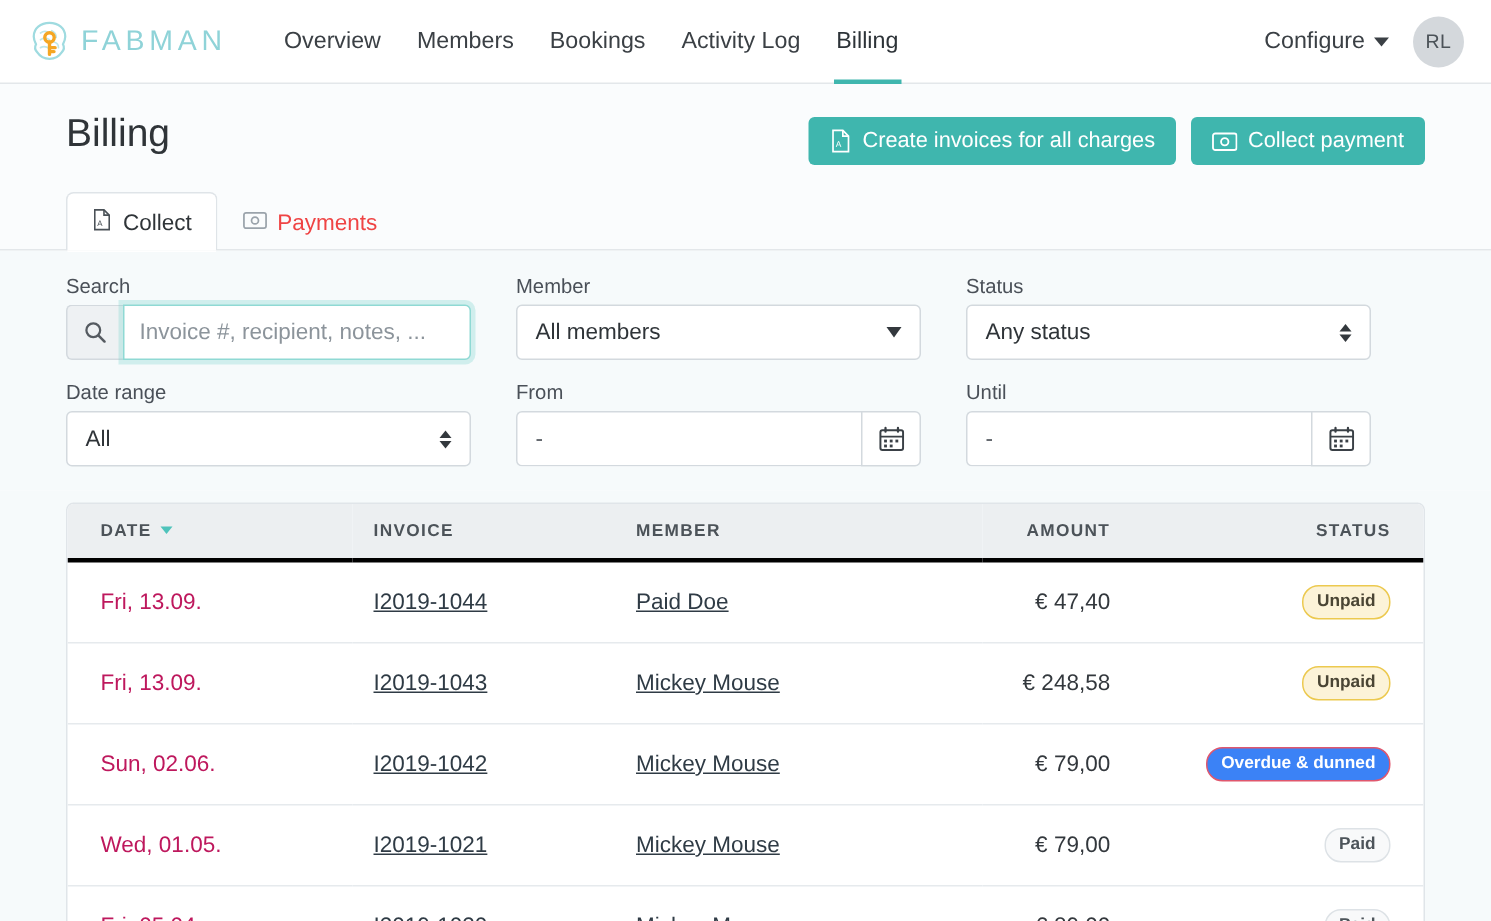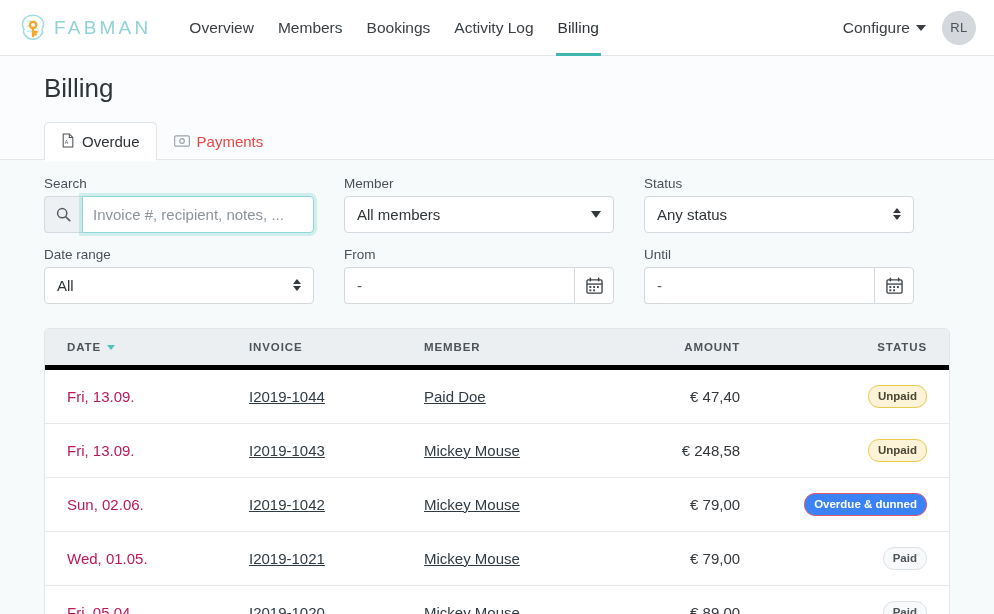--- a/index.html
+++ b/index.html
@@ -222,21 +222,21 @@
   table { width: 100%; border-collapse: collapse; }
   thead th {
     background: #eceff1;
     font-size: 11.5px;
     letter-spacing: .9px;
     color: #4c5359;
     font-weight: 700;
     text-transform: uppercase;
     padding: 12px 14px;
     text-align: left;
-    border-bottom: 5px solid #000000;
+    border-bottom: 3px solid #000000;
     white-space: nowrap;
   }
   th.c-date { width: 190px; padding-left: 22px; }
   th.c-invoice { width: 175px; }
   th.c-member { width: 245px; }
   th.c-amount { text-align: right; padding-right: 50px; }
   th.c-status { text-align: right; width: 130px; padding-right: 22px; }
   .sort-tri {
     display: inline-block;
     width: 0; height: 0;
@@ -316,32 +316,53 @@
         <span>Configure</span>
         <span class="caret-down"></span>
       </div>
       <div class="avatar">RL</div>
     </div>
   </div>
 
   <div class="subheader">
     <div class="title-row">
       <h1 class="page-title">Billing</h1>
+      <div class="header-actions">
+        <button class="btn">
+          <span>
+            <svg width="15" height="16" viewBox="0 0 16 17" aria-hidden="true">
+              <path d="M2.5 1h7l4 4v11h-11z" fill="none" stroke="#ffffff" stroke-width="1.2"></path>
+              <path d="M9.5 1v4h4" fill="none" stroke="#ffffff" stroke-width="1.2"></path>
+              <text x="4.4" y="13" font-size="6" fill="#ffffff" font-family="Liberation Sans, sans-serif">A</text>
+            </svg>
+          </span>
+          <span>Create invoices for all charges</span>
+        </button>
+        <button class="btn">
+          <span>
+            <svg width="17" height="13" viewBox="0 0 18 13" aria-hidden="true">
+              <rect x="0.7" y="0.7" width="16.6" height="11.6" rx="1.6" fill="none" stroke="#ffffff" stroke-width="1.3"></rect>
+              <circle cx="9" cy="6.5" r="2.6" fill="none" stroke="#ffffff" stroke-width="1.3"></circle>
+            </svg>
+          </span>
+          <span>Collect payment</span>
+        </button>
+      </div>
     </div>
 
     <div class="tabs">
       <div class="tab active">
         <span>
           <svg width="14" height="15" viewBox="0 0 16 17" aria-hidden="true">
             <path d="M2.5 1h7l4 4v11h-11z" fill="none" stroke="#4a5157" stroke-width="1.2"></path>
             <path d="M9.5 1v4h4" fill="none" stroke="#4a5157" stroke-width="1.2"></path>
             <text x="4.4" y="13" font-size="6" fill="#4a5157" font-family="Liberation Sans, sans-serif">A</text>
           </svg>
         </span>
-        <span>Overdue</span>
+        <span>Collect</span>
       </div>
       <div class="tab">
         <span>
           <svg width="16" height="12" viewBox="0 0 18 13" aria-hidden="true">
             <rect x="0.7" y="0.7" width="16.6" height="11.6" rx="1.6" fill="none" stroke="#9aa3ab" stroke-width="1.3"></rect>
             <circle cx="9" cy="6.5" r="2.6" fill="none" stroke="#9aa3ab" stroke-width="1.3"></circle>
           </svg>
         </span>
         <span>Payments</span>
       </div>

